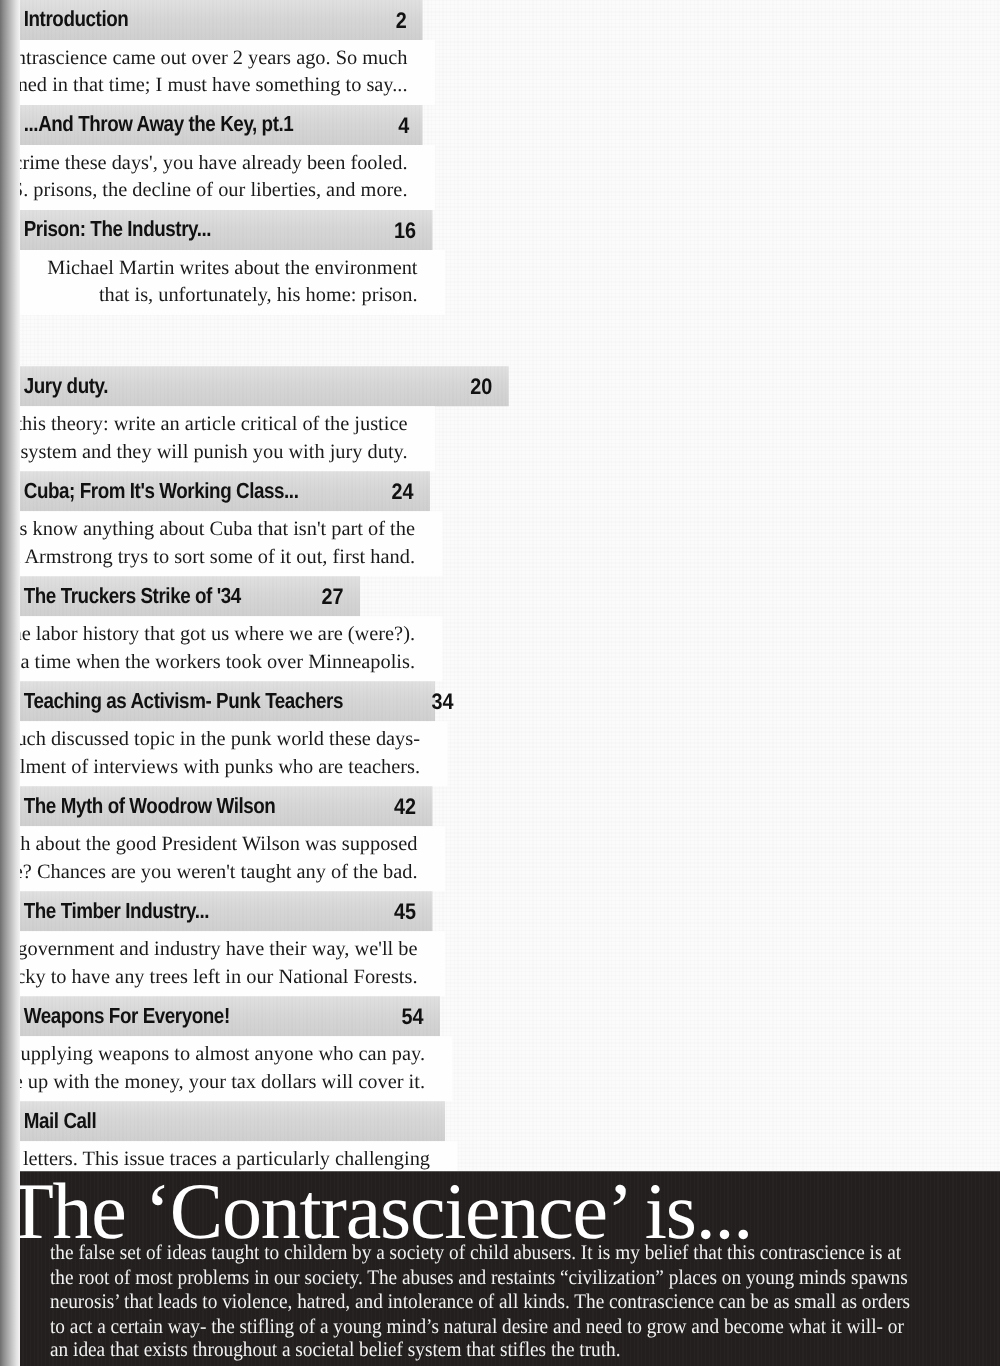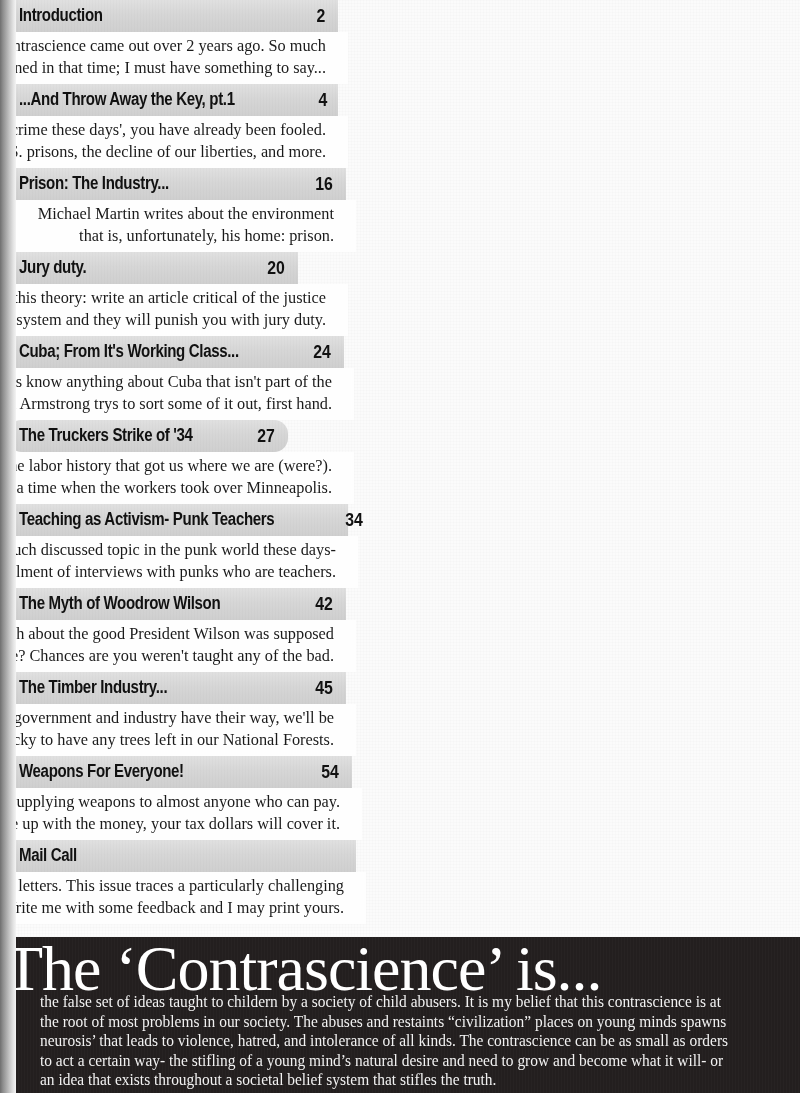--- a/index.html
+++ b/index.html
@@ -169,41 +169,41 @@
       <div class="title-bar" style="width: 338px;">
         <span class="title-text">Prison: The Industry...</span>
         <span class="page-num">16</span>
       </div>
       <div class="desc-bar" style="width: 340px; text-decoration: underline;">
         <div class="desc-text">Michael Martin writes about the environment
 that is, unfortunately, his home:  prison.</div>
       </div>
     </div>
     <div class="entry">
-      <div class="title-bar" style="width: 290px;">
+      <div class="title-bar" style="width: 399px; margin-top: 41px;">
         <span class="title-text">Jury duty.</span>
         <span class="page-num">20</span>
       </div>
       <div class="desc-bar" style="width: 332px;">
         <div class="desc-text">I have this theory: write an article critical of the justice
 system and they will punish you with jury duty.</div>
       </div>
     </div>
     <div class="entry">
       <div class="title-bar" style="width: 336px;">
         <span class="title-text">Cuba; From It's Working Class...</span>
         <span class="page-num">24</span>
       </div>
       <div class="desc-bar" style="width: 338px;">
         <div class="desc-text">I would guess that very few Americans know anything about Cuba that isn't part of the
 U.S. government's propaganda. Aaron Armstrong trys to sort some of it out, first hand.</div>
       </div>
     </div>
     <div class="entry">
-      <div class="title-bar" style="width: 280px; border-radius: 14px;">
+      <div class="title-bar" style="width: 280px;">
         <span class="title-text">The Truckers Strike of '34</span>
         <span class="page-num">27</span>
       </div>
       <div class="desc-bar" style="width: 338px;">
         <div class="desc-text">Americans are taught so little about the labor history that got us where we are (were?).
 Nick Wirz gives a little history of a time when the workers took over Minneapolis.</div>
       </div>
     </div>
     <div class="entry">
       <div class="title-bar" style="width: 340px; gap: 28px;">

